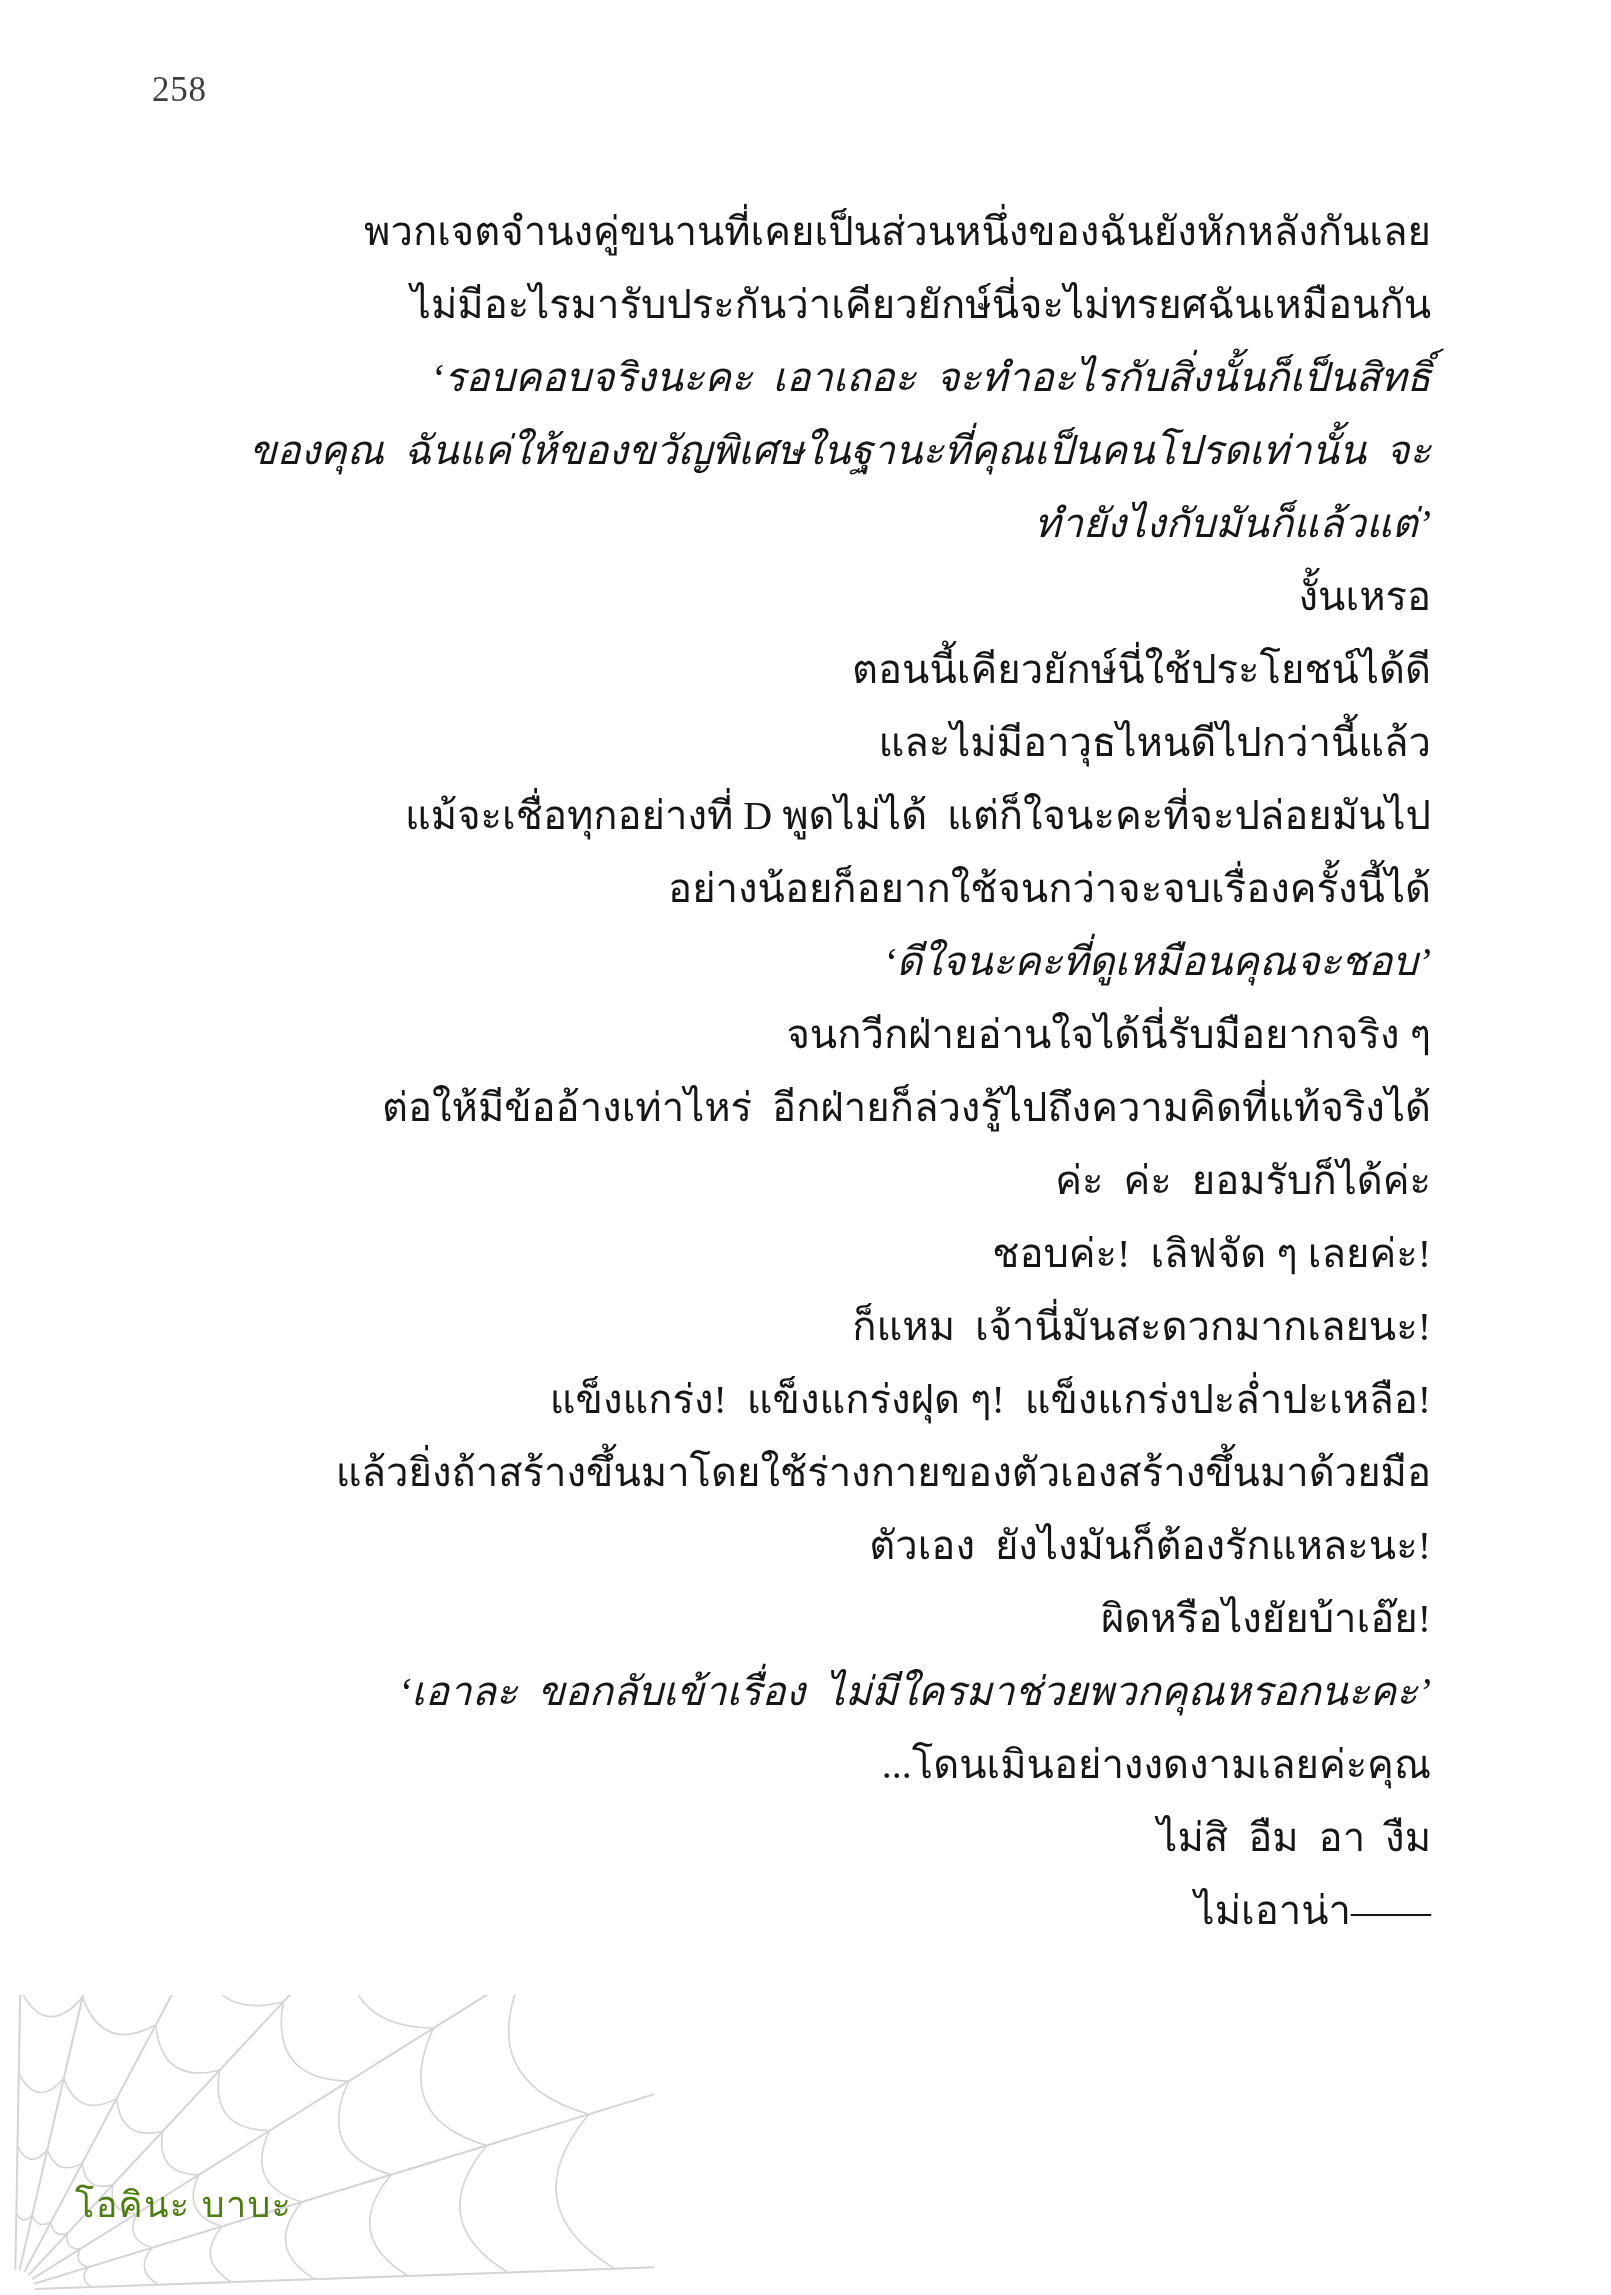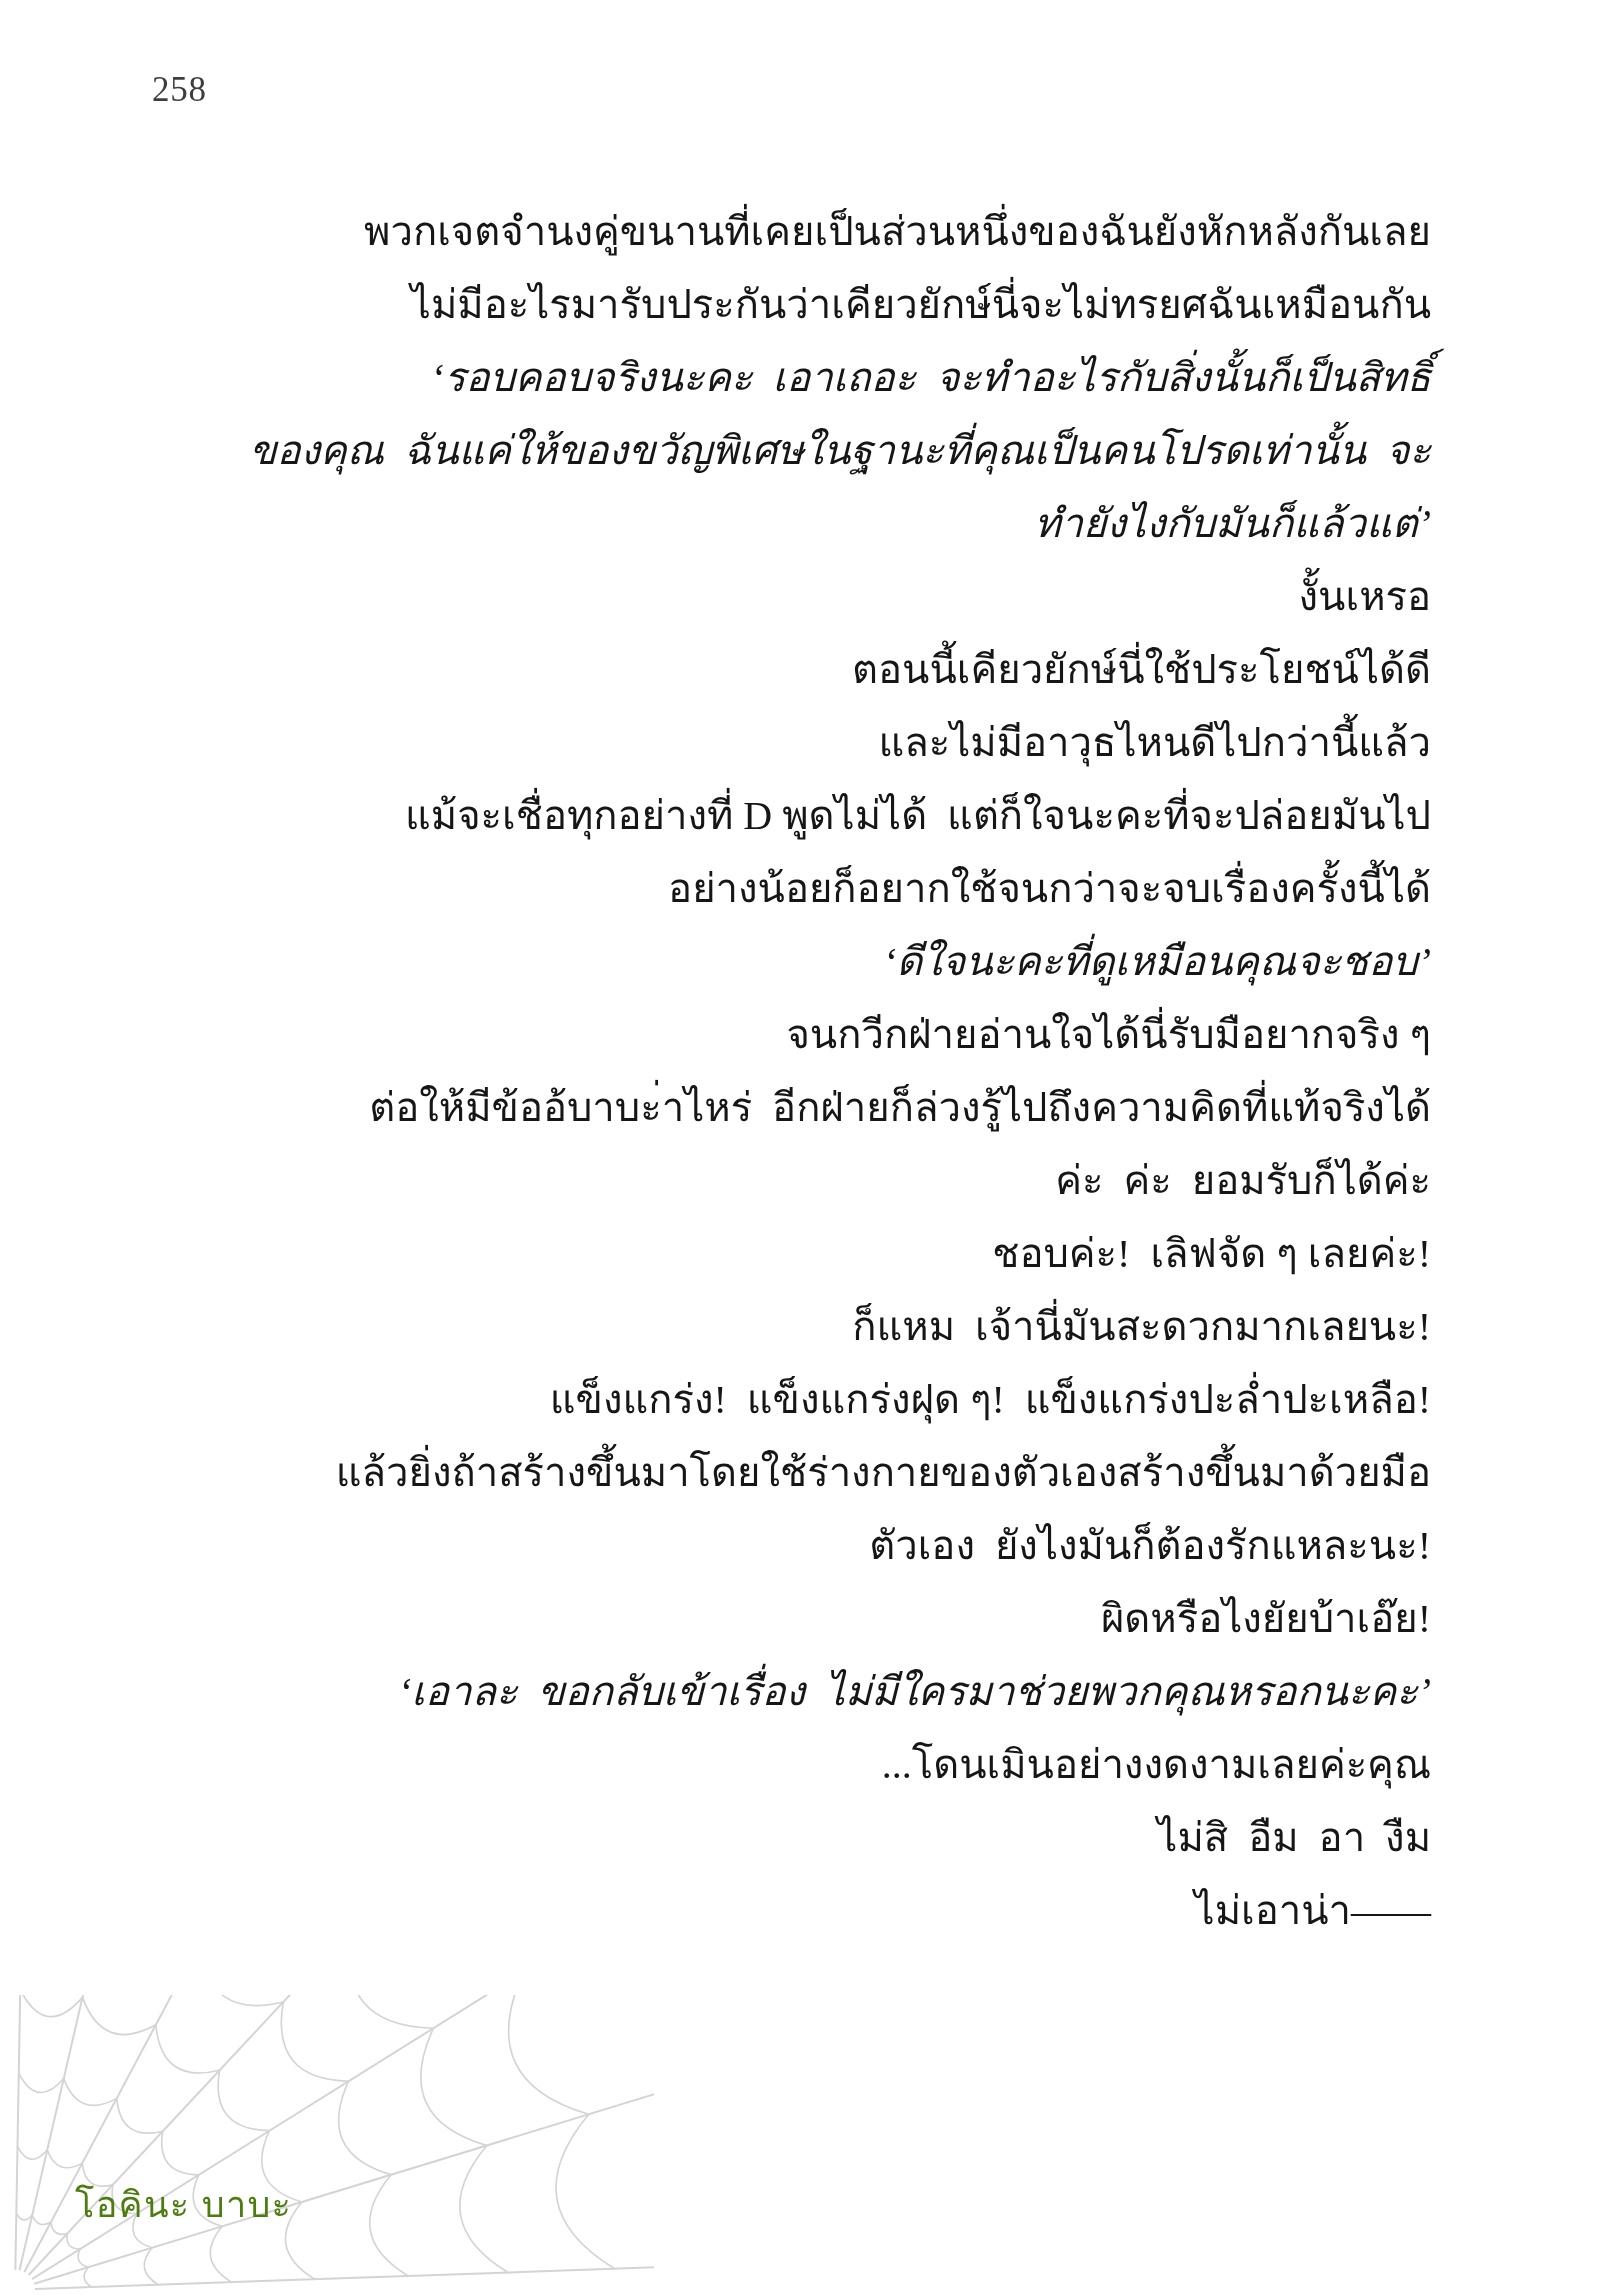--- a/index.html
+++ b/index.html
@@ -73,21 +73,21 @@
       <p class="para">พวกเจตจำนงคู่ขนานที่เคยเป็นส่วนหนึ่งของฉันยังหักหลังกันเลย</p>
       <p class="para">ไม่มีอะไรมารับประกันว่าเคียวยักษ์นี่จะไม่ทรยศฉันเหมือนกัน</p>
       <p class="para italic">‘รอบคอบจริงนะคะ  เอาเถอะ  จะทำอะไรกับสิ่งนั้นก็เป็นสิทธิ์ของคุณ  ฉันแค่ให้ของขวัญพิเศษในฐานะที่คุณเป็นคนโปรดเท่านั้น  จะทำยังไงกับมันก็แล้วแต่’</p>
       <p class="para">งั้นเหรอ</p>
       <p class="para">ตอนนี้เคียวยักษ์นี่ใช้ประโยชน์ได้ดี</p>
       <p class="para">และไม่มีอาวุธไหนดีไปกว่านี้แล้ว</p>
       <p class="para">แม้จะเชื่อทุกอย่างที่ D พูดไม่ได้  แต่ก็ใจนะคะที่จะปล่อยมันไป</p>
       <p class="para">อย่างน้อยก็อยากใช้จนกว่าจะจบเรื่องครั้งนี้ได้</p>
       <p class="para italic">‘ดีใจนะคะที่ดูเหมือนคุณจะชอบ’</p>
       <p class="para">จนกวีกฝ่ายอ่านใจได้นี่รับมือยากจริง ๆ</p>
-      <p class="para">ต่อให้มีข้ออ้บาบะ่าไหร่  อีกฝ่ายก็ล่วงรู้ไปถึงความคิดที่แท้จริงได้</p>
+      <p class="para">ต่อให้มีข้ออ้างเท่าไหร่  อีกฝ่ายก็ล่วงรู้ไปถึงความคิดที่แท้จริงได้</p>
       <p class="para">ค่ะ  ค่ะ  ยอมรับก็ได้ค่ะ</p>
       <p class="para">ชอบค่ะ!  เลิฟจัด ๆ เลยค่ะ!</p>
       <p class="para">ก็แหม  เจ้านี่มันสะดวกมากเลยนะ!</p>
       <p class="para">แข็งแกร่ง!  แข็งแกร่งฝุด ๆ!  แข็งแกร่งปะล่ำปะเหลือ!</p>
       <p class="para">แล้วยิ่งถ้าสร้างขึ้นมาโดยใช้ร่างกายของตัวเองสร้างขึ้นมาด้วยมือตัวเอง  ยังไงมันก็ต้องรักแหละนะ!</p>
       <p class="para">ผิดหรือไงยัยบ้าเอ๊ย!</p>
       <p class="para italic">‘เอาละ  ขอกลับเข้าเรื่อง  ไม่มีใครมาช่วยพวกคุณหรอกนะคะ’</p>
       <p class="para">...โดนเมินอย่างงดงามเลยค่ะคุณ</p>
       <p class="para">ไม่สิ  อืม  อา  งืม</p>
       <p class="para">ไม่เอาน่า——</p>

